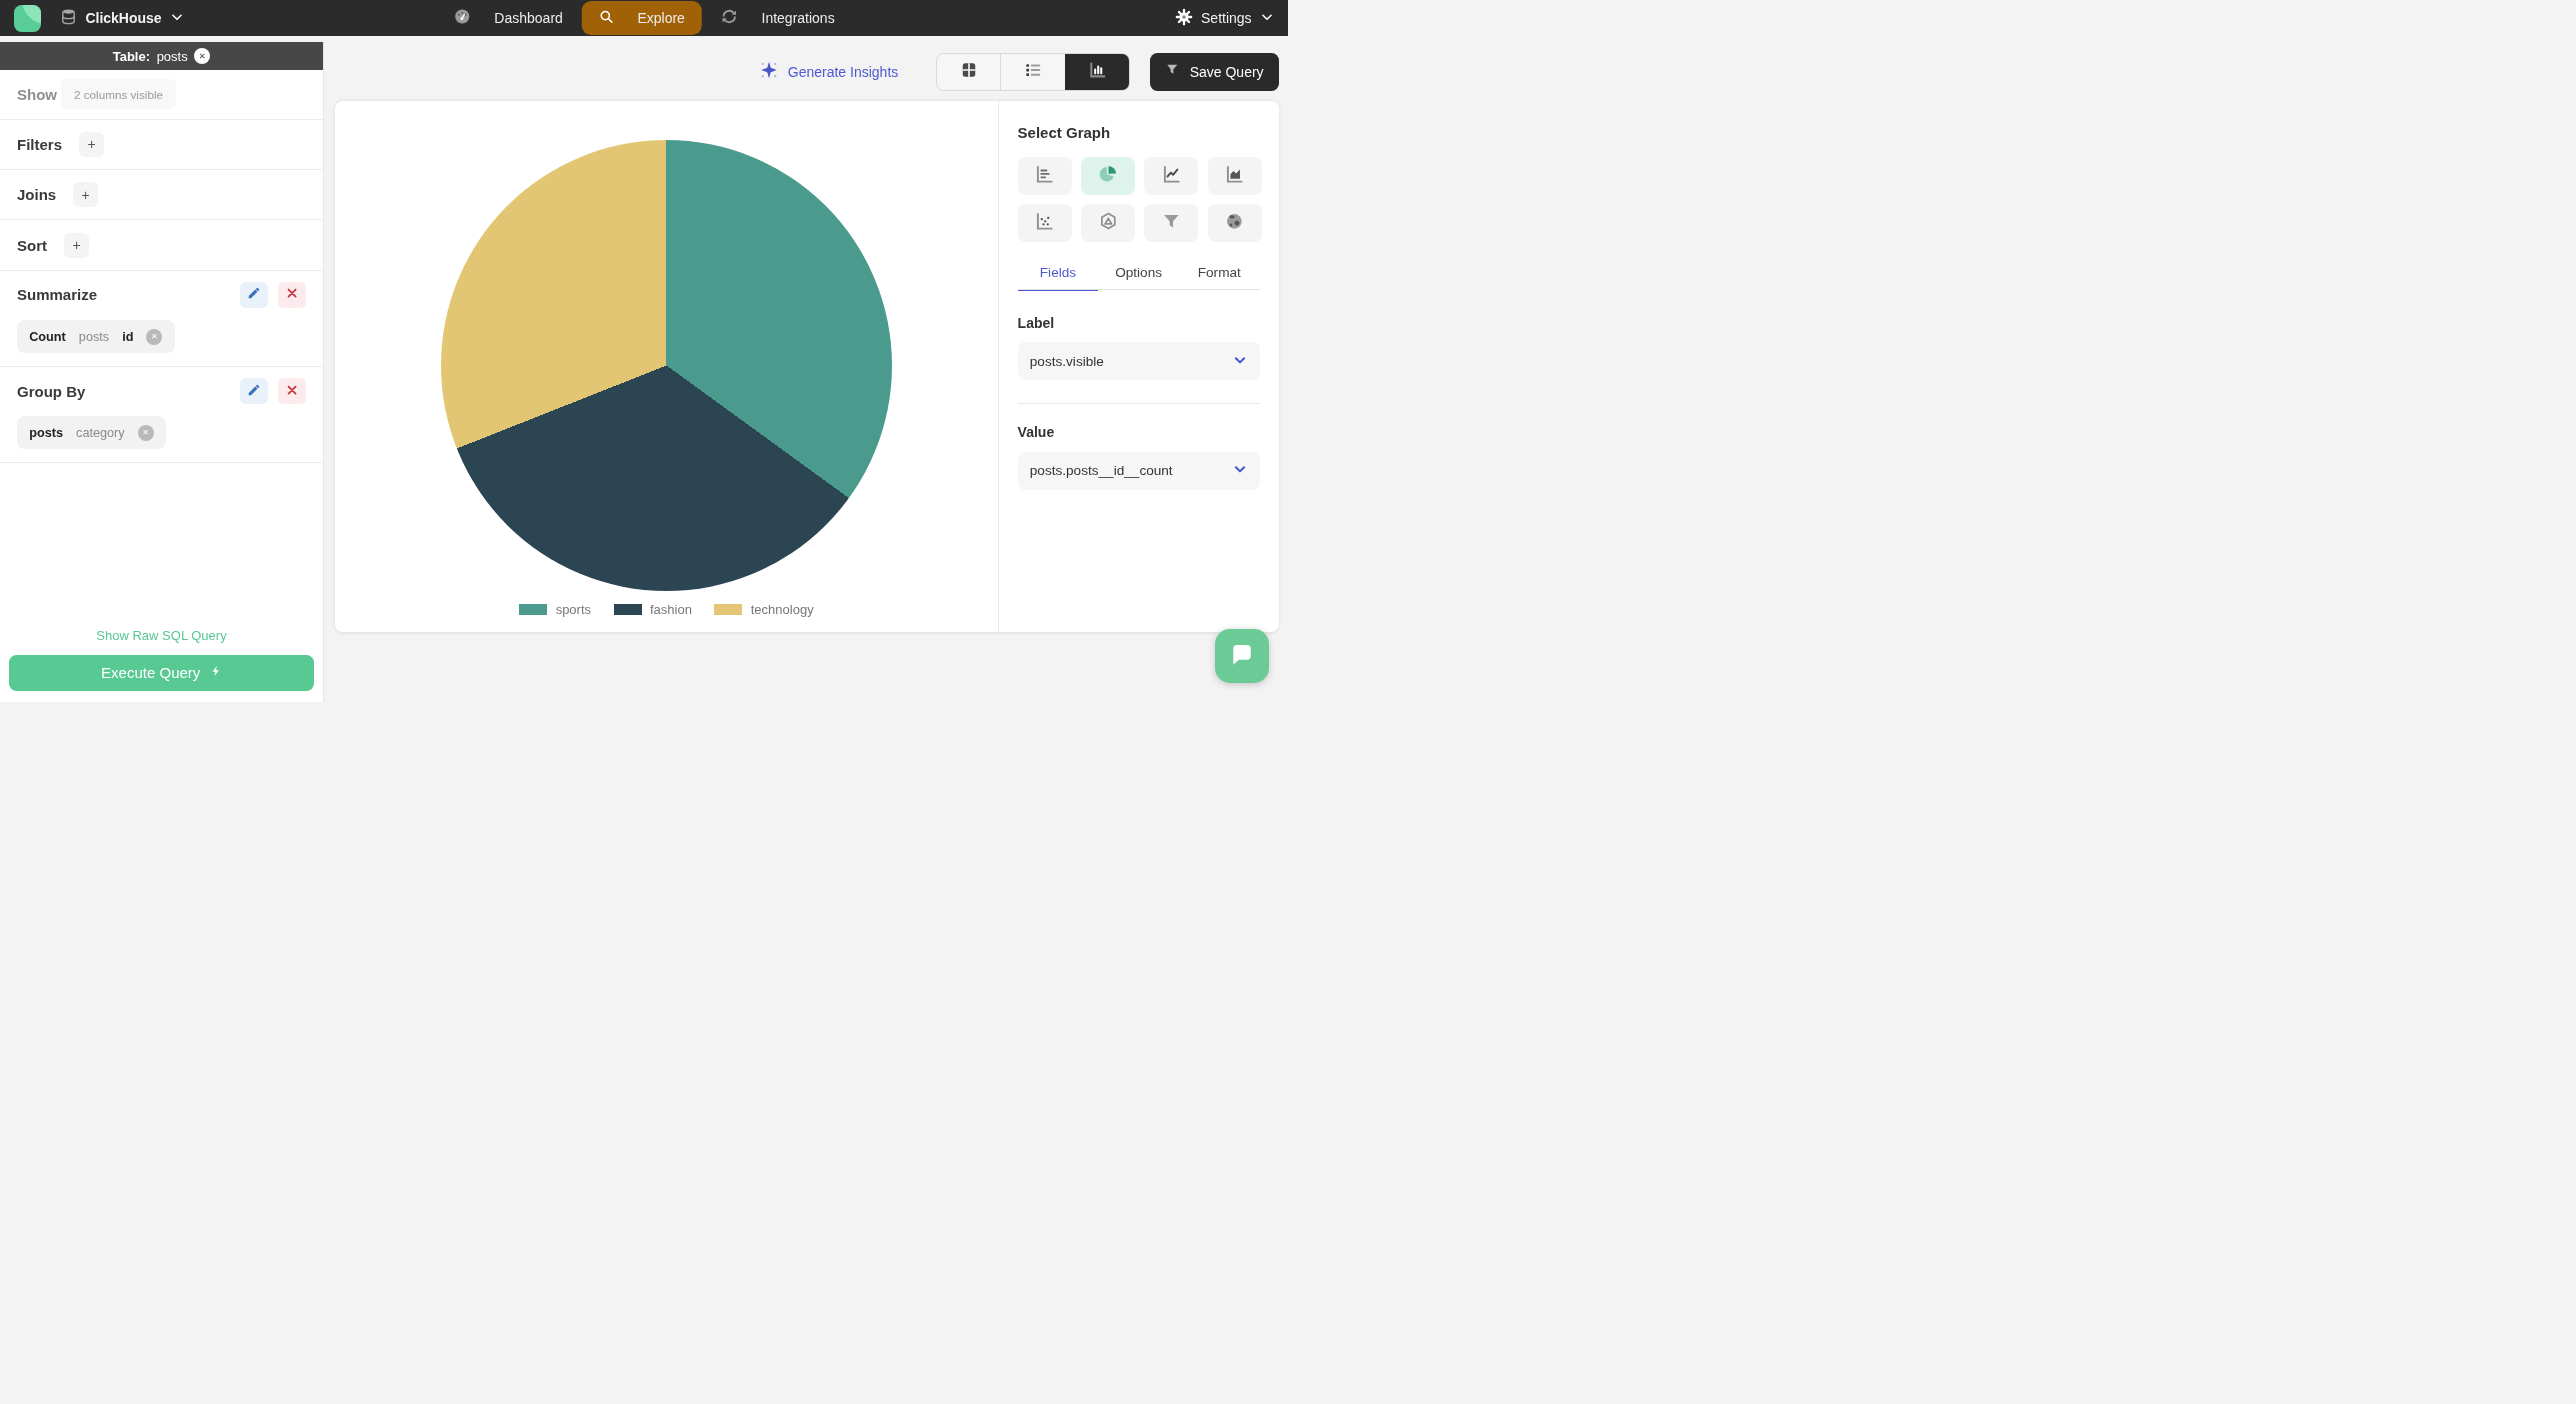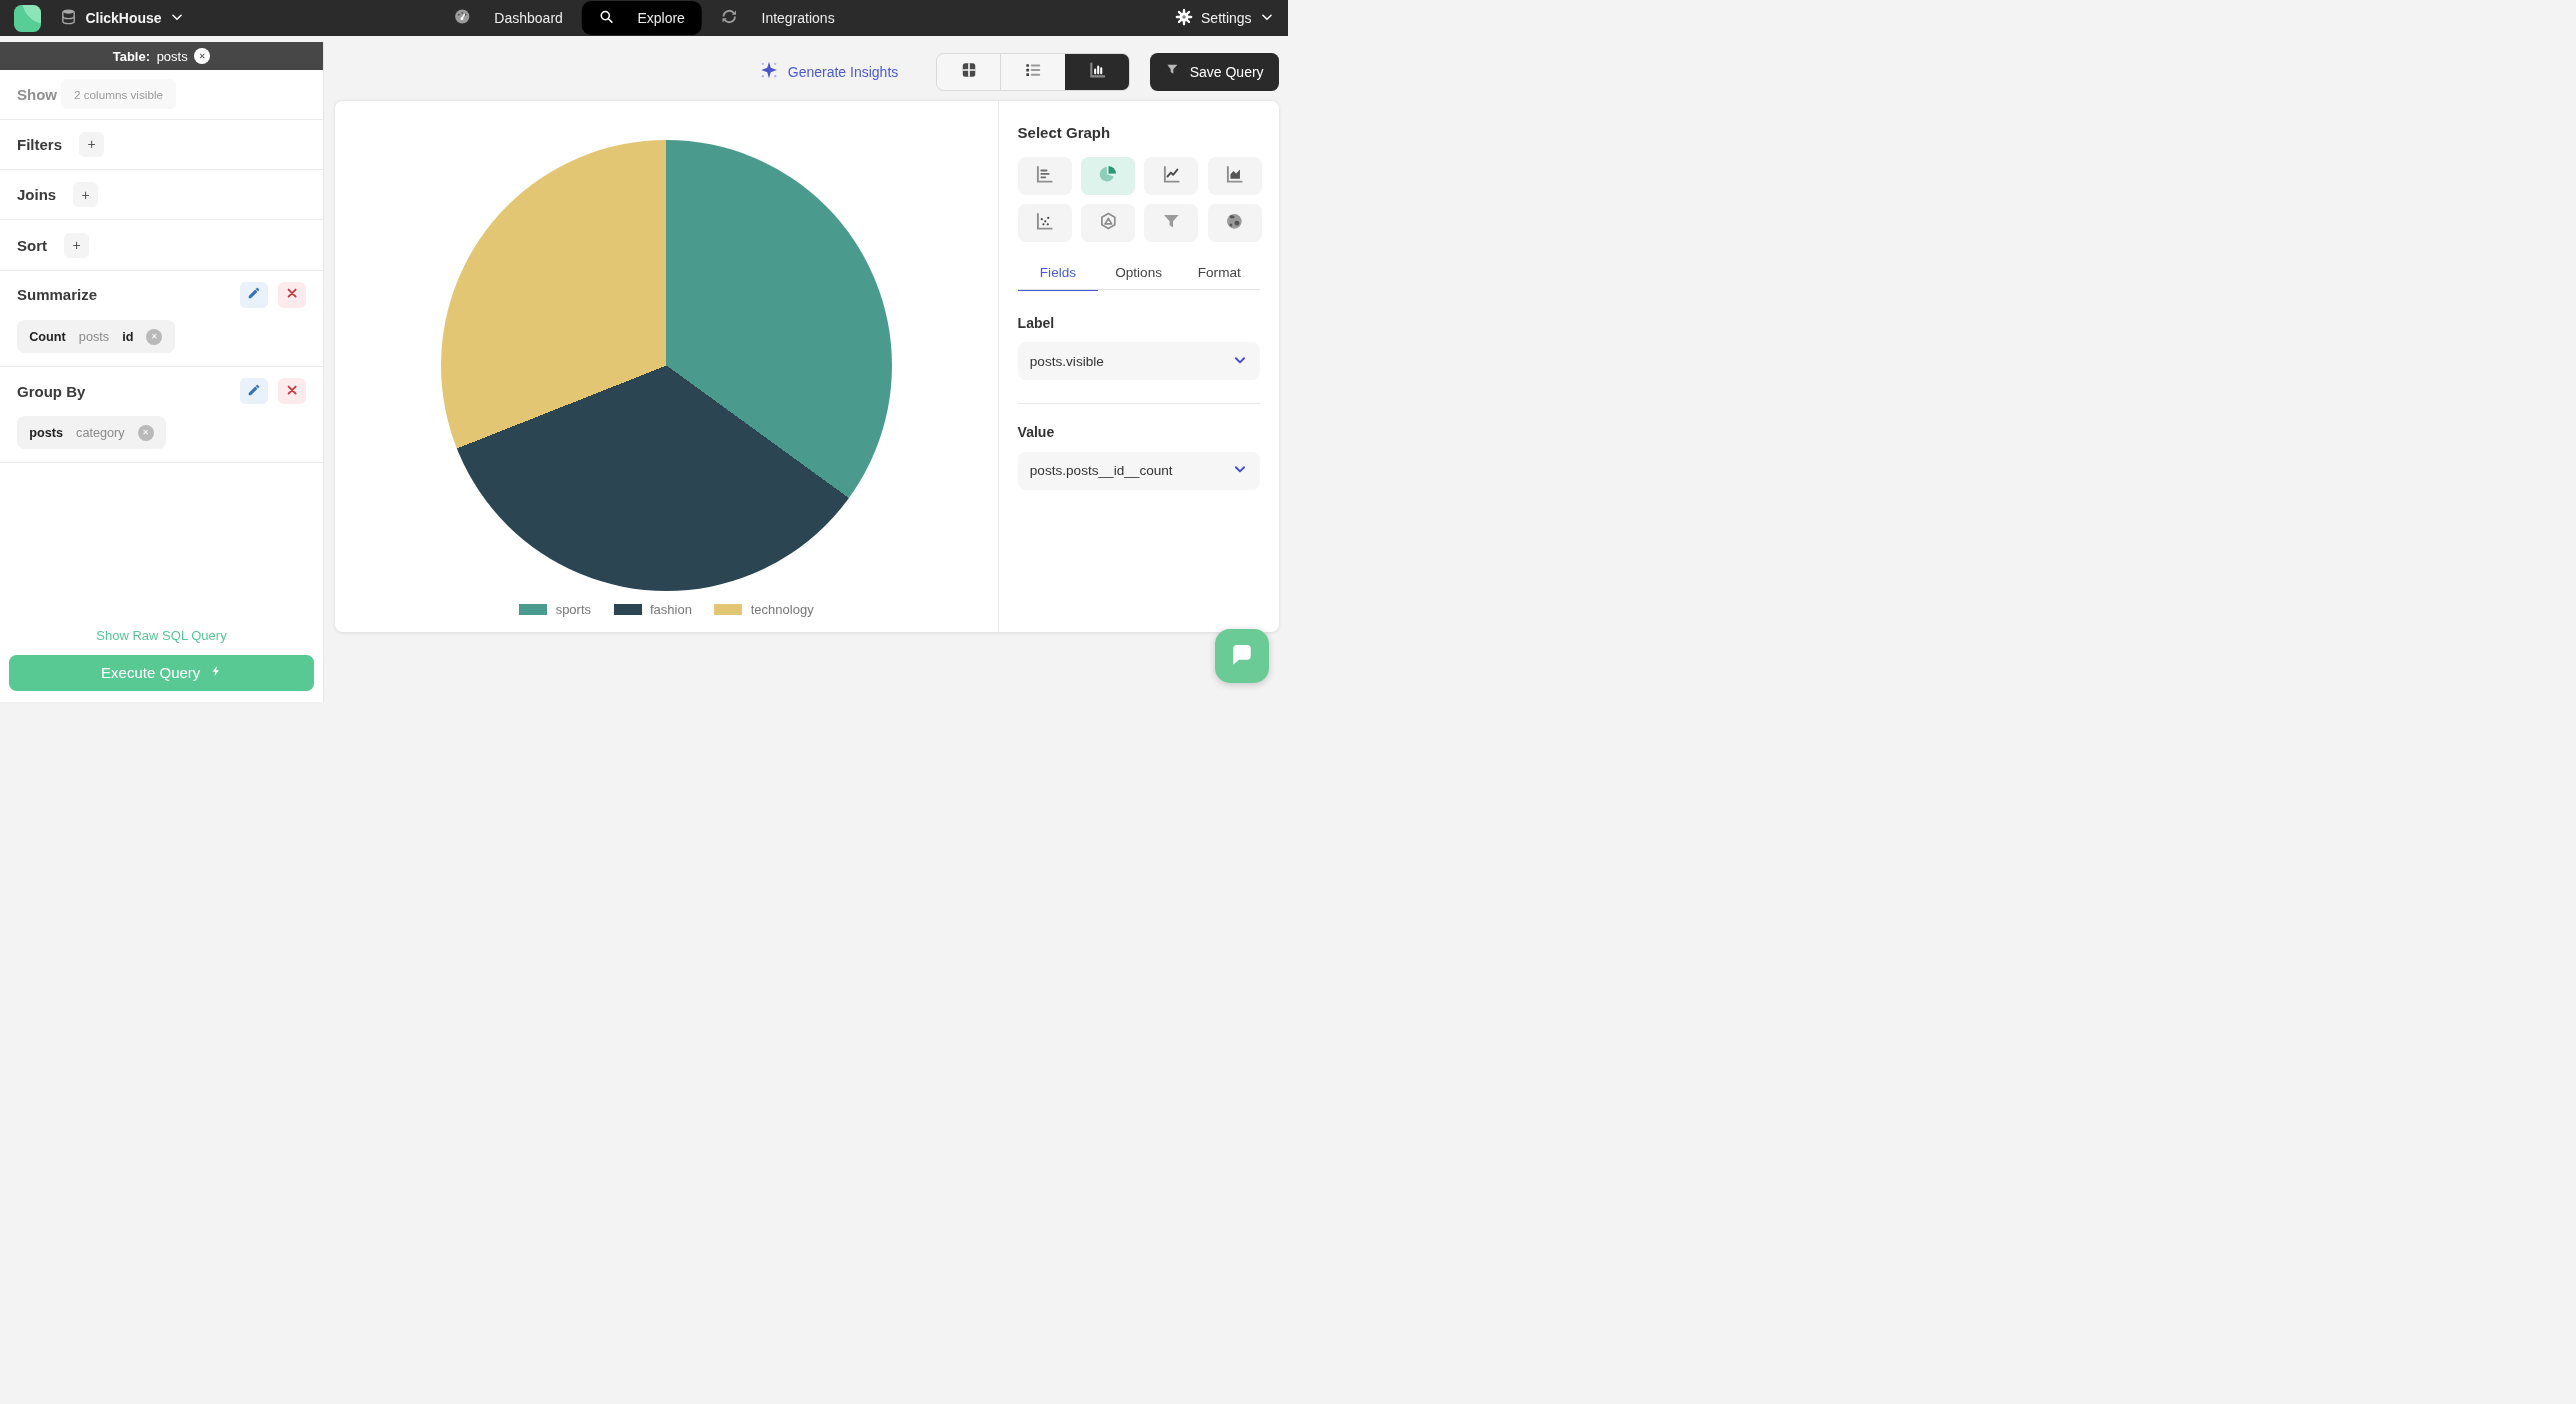--- a/index.html
+++ b/index.html
@@ -7,21 +7,21 @@
   body { font-family:"Liberation Sans","DejaVu Sans",sans-serif; background:#f3f3f3; color:#333; }
   .app { position:relative; width:1288px; height:702px; }
 
   
   .topbar { position:absolute; top:0; left:0; right:0; height:36px; background:#2b2b2b; display:flex; align-items:center; padding:0 14px; z-index:30; }
   .brand { display:flex; align-items:center; gap:19px; }
   .logo { width:27px; height:27px; border-radius:7.5px; background:radial-gradient(circle at 118% -18%, #8ce4b8 0 52%, #58cd96 53%); cursor:pointer; }
   .db-select { display:flex; align-items:center; gap:8.4px; color:#f2f2f2; font-size:14px; font-weight:bold; cursor:pointer; }
   .topnav { position:absolute; left:50%; transform:translateX(-50%); display:flex; align-items:center; gap:13px; }
   .nav-item { display:flex; align-items:center; gap:24px; color:#ededed; font-size:14px; padding:7.5px 5.6px; cursor:pointer; white-space:nowrap; }
-  .nav-item.active { background:#000000; border-radius:9.4px; padding:8.4px 17px; }
+  .nav-item.active { background:#a16207; border-radius:9.4px; padding:8.4px 17px; }
   .settings { margin-left:auto; display:flex; align-items:center; gap:8.4px; color:#f2f2f2; font-size:14px; cursor:pointer; }
 
   
   .sidebar { position:absolute; top:42px; left:0; width:324px; bottom:0; background:#fff; border-right:0.9px solid #e6e6e6; display:flex; flex-direction:column; z-index:20; }
   .table-bar { height:28px; background:#474747; color:#fff; display:flex; align-items:center; justify-content:center; gap:6.6px; font-size:13px; flex:none; }
   .tb-prefix { font-weight:bold; }
   .tb-close { width:16px; height:16px; border-radius:50%; background:#fff; color:#3c3c3c; font-size:8.4px; font-weight:bold; display:flex; align-items:center; justify-content:center; cursor:pointer; }
   .show-row { display:flex; align-items:center; gap:4px; padding:9.4px 17px; border-bottom:0.9px solid #ececec; }
   .show-label { font-size:15px; font-weight:bold; color:#8f8f8f; }
   .show-chip { background:#f8f8f8; border:none; border-radius:5.6px; padding:8.4px 13px; font-size:11.7px; color:#9a9a9a; font-family:inherit; cursor:pointer; }

